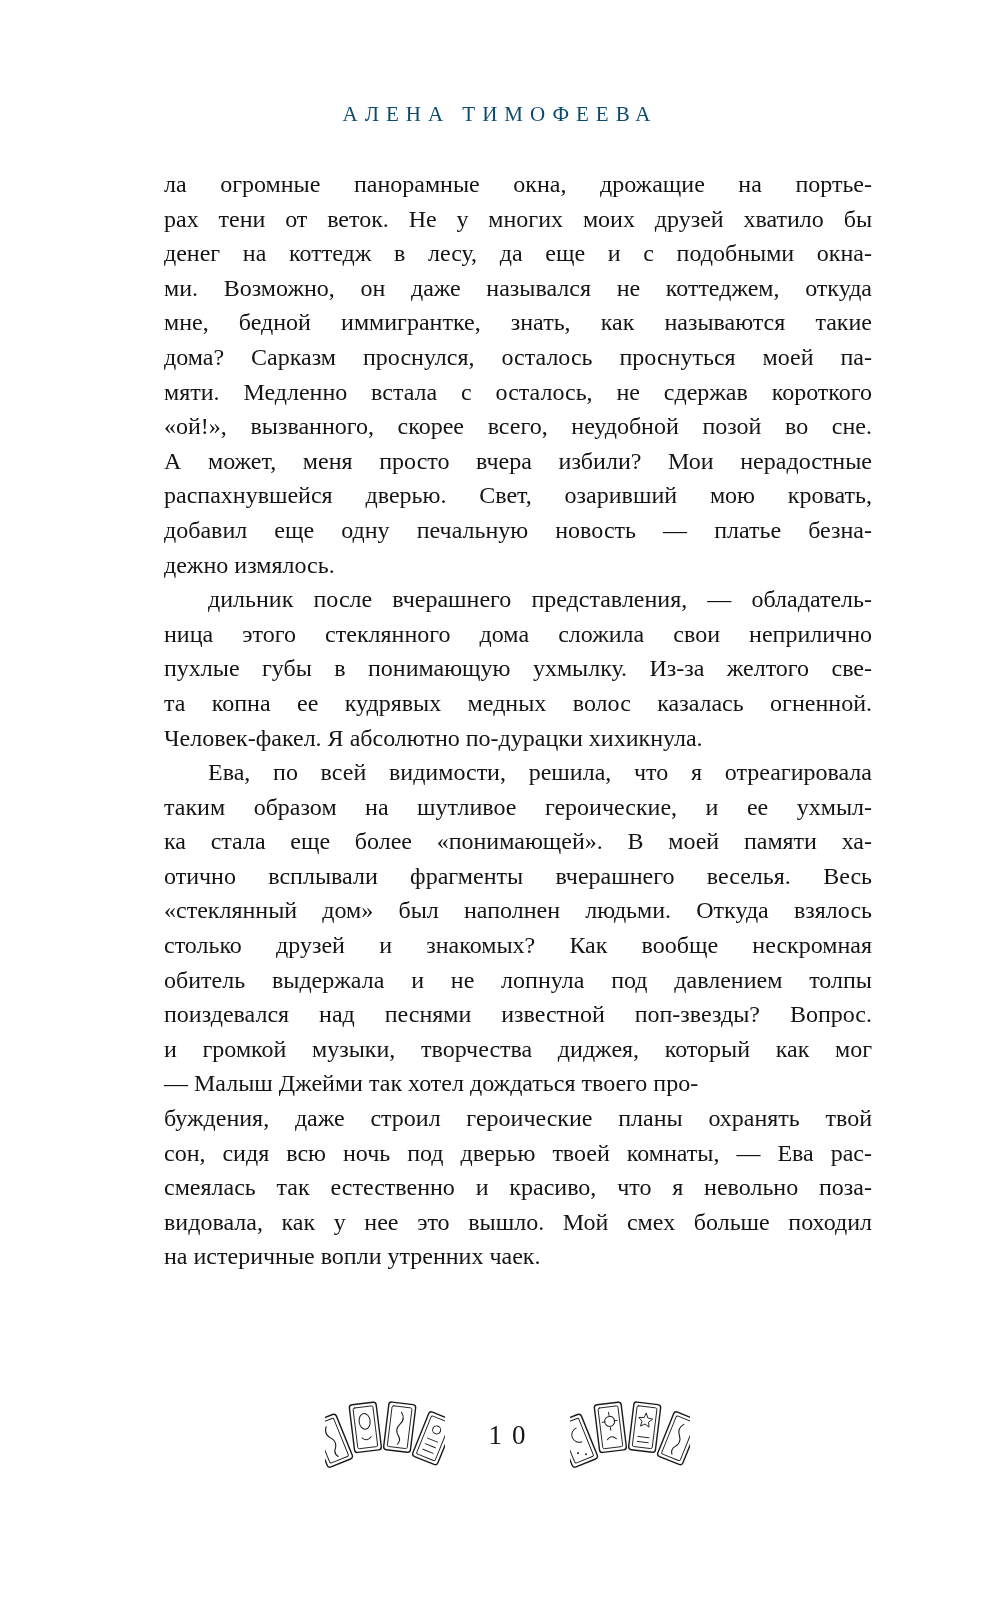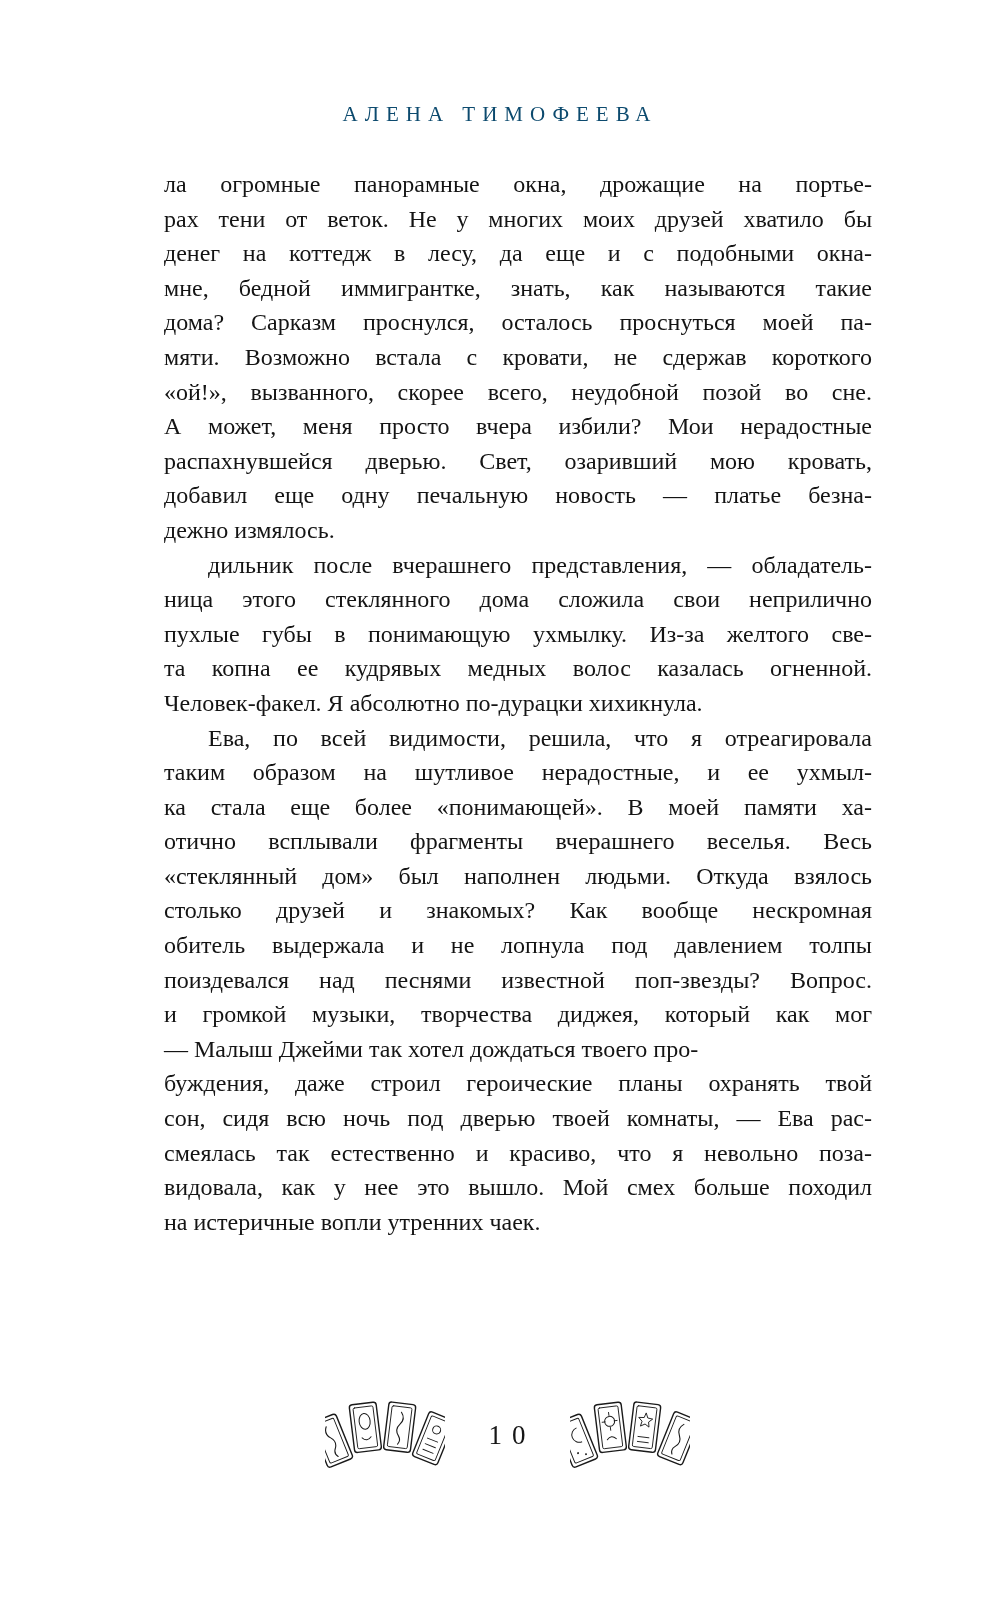--- a/index.html
+++ b/index.html
@@ -70,39 +70,40 @@
 
 <div class="page">
 
   <div class="running-head">АЛЕНА ТИМОФЕЕВА</div>
 
   <div class="body-text">
       <div class="para">
         <div class="line">ла огромные панорамные окна, дрожащие на портье-</div>
         <div class="line">рах тени от веток. Не у многих моих друзей хватило бы</div>
         <div class="line">денег на коттедж в лесу, да еще и с подобными окна-</div>
+        <div class="line">ми. Возможно, он даже назывался не коттеджем, откуда</div>
         <div class="line">мне, бедной иммигрантке, знать, как называются такие</div>
         <div class="line">дома? Сарказм проснулся, осталось проснуться моей па-</div>
-        <div class="line">мяти. Возможно встала с кровати, не сдержав короткого</div>
+        <div class="line">мяти. Медленно встала с осталось, не сдержав короткого</div>
         <div class="line">«ой!», вызванного, скорее всего, неудобной позой во сне.</div>
         <div class="line">А может, меня просто вчера избили? Мои нерадостные</div>
         <div class="line">распахнувшейся дверью. Свет, озаривший мою кровать,</div>
         <div class="line">добавил еще одну печальную новость — платье безна-</div>
         <div class="line last">дежно измялось.</div>
       </div>
       <div class="para indent">
         <div class="line">дильник после вчерашнего представления, — обладатель-</div>
         <div class="line">ница этого стеклянного дома сложила свои неприлично</div>
         <div class="line">пухлые губы в понимающую ухмылку. Из-за желтого све-</div>
         <div class="line">та копна ее кудрявых медных волос казалась огненной.</div>
         <div class="line last">Человек-факел. Я абсолютно по-дурацки хихикнула.</div>
       </div>
       <div class="para indent">
         <div class="line">Ева, по всей видимости, решила, что я отреагировала</div>
-        <div class="line">таким образом на шутливое нерадостные, и ее ухмыл-</div>
+        <div class="line">таким образом на шутливое героические, и ее ухмыл-</div>
         <div class="line">ка стала еще более «понимающей». В моей памяти ха-</div>
         <div class="line">отично всплывали фрагменты вчерашнего веселья. Весь</div>
         <div class="line">«стеклянный дом» был наполнен людьми. Откуда взялось</div>
         <div class="line">столько друзей и знакомых? Как вообще нескромная</div>
         <div class="line">обитель выдержала и не лопнула под давлением толпы</div>
         <div class="line">поиздевался над песнями известной поп-звезды? Вопрос.</div>
         <div class="line">и громкой музыки, творчества диджея, который как мог</div>
         <div class="line last">— Малыш Джейми так хотел дождаться твоего про-</div>
       </div>
       <div class="para">

